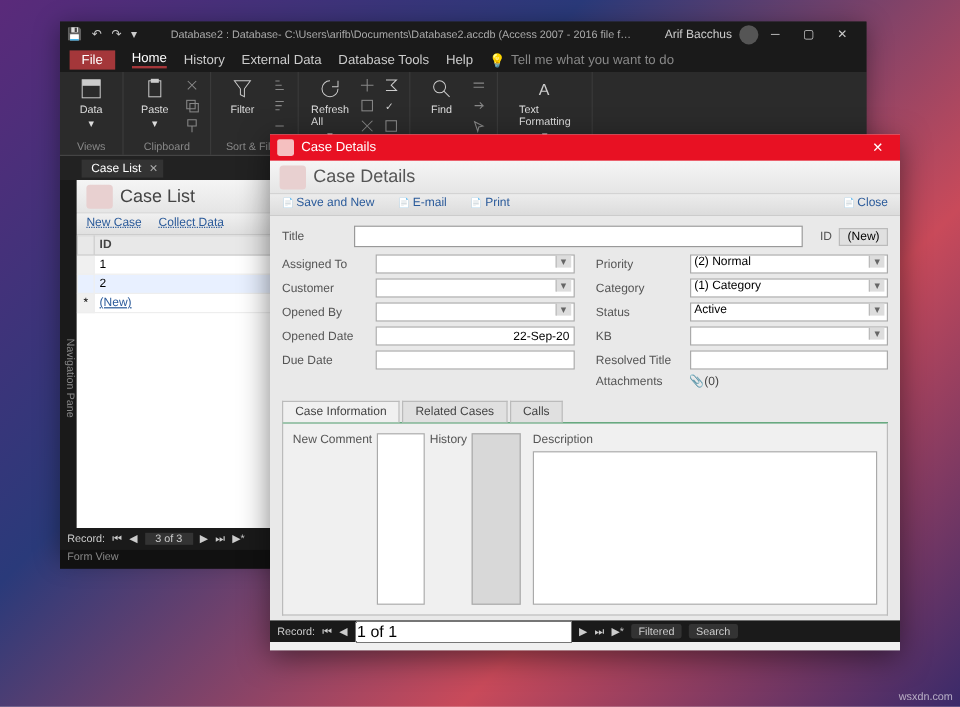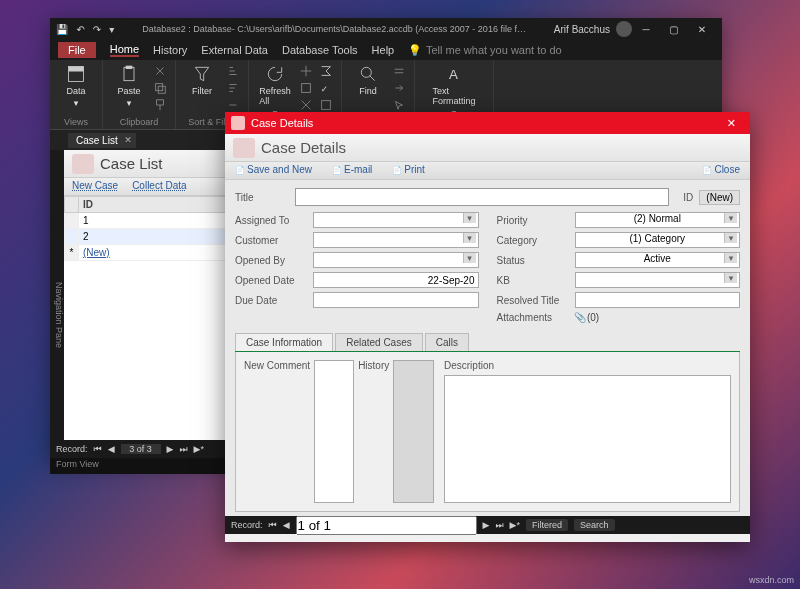--- a/index.html
+++ b/index.html
@@ -73,21 +73,21 @@
   .title-row { display: flex; align-items: center; gap: 6px; margin-bottom: 6px; }
   .title-row label { width: 54px; font-size: 10px; color: #555; }
   .title-row input.title-input { flex: 1; height: 18px; border: 1px solid #999; background: #fff; font-size: 10px; padding: 0 3px; }
   .title-row .id-label { font-size: 10px; color: #555; margin-left: 8px; }
   .title-row .id-val { background: #e0e0e0; border: 1px solid #bbb; padding: 1px 6px; font-size: 10px; }
   
   .two-col { display: flex; gap: 18px; }
   .col { flex: 1; }
   .field-row { display: flex; align-items: center; margin-bottom: 4px; }
   .field-row label { width: 78px; font-size: 10px; color: #555; }
-  .field-row .combo, .field-row input[type=text] { flex: 1; height: 16px; border: 1px solid #aaa; background: #fff; font-size: 10px; padding: 0 3px; position: relative; text-align: center; }
+  .field-row .combo, .field-row input[type=text] { flex: 1; height: 16px; border: 1px solid #aaa; background: #fff; font-size: 10px; padding: 0 3px; position: relative; }
   .combo::after { content: "▾"; position: absolute; right: 2px; top: 0; font-size: 9px; color: #666; background: #ddd; width: 12px; text-align: center; border-left: 1px solid #bbb; }
   .attach-val { font-size: 10px; color: #444; }
   
   .tabs-row { display: flex; margin-top: 6px; border-bottom: 1px solid #15803d; }
   .dtab { padding: 3px 10px; font-size: 10px; background: #e0e0e0; border: 1px solid #bbb; border-bottom: none; margin-right: 2px; color: #444; }
   .dtab.active { background: #f0f0f0; }
   
   .tab-content { background: #f0f0f0; border: 1px solid #bbb; border-top: none; height: 160px; padding: 8px; display: flex; gap: 10px; }
   .tc-left { width: 190px; display: flex; gap: 4px; }
   .tc-right { flex: 1; display: flex; flex-direction: column; gap: 4px; }

